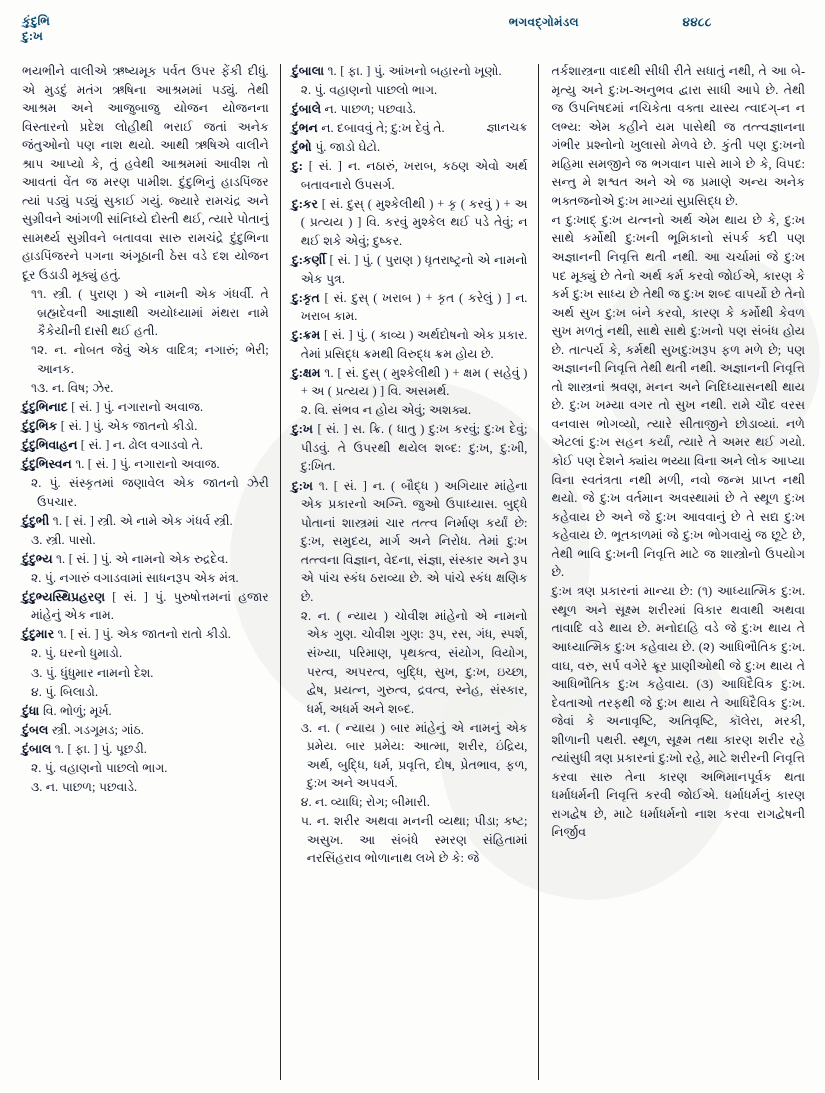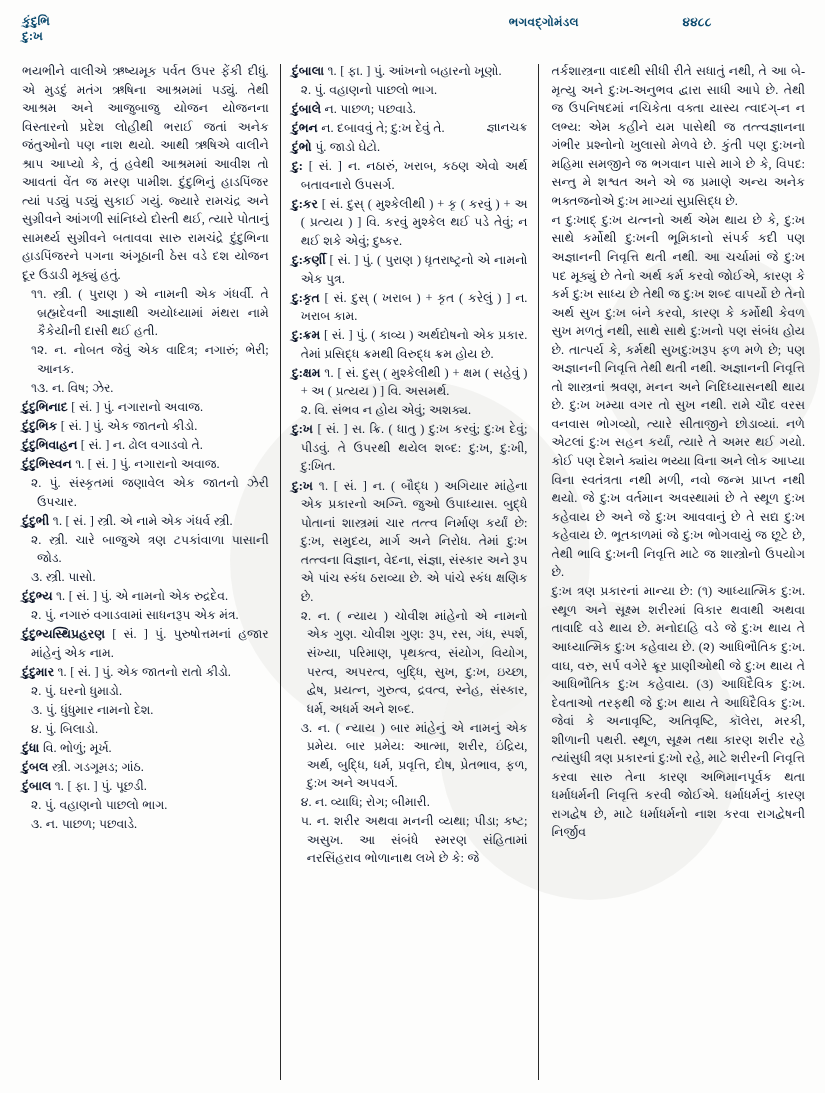--- a/index.html
+++ b/index.html
@@ -148,21 +148,20 @@
           <p class="flow"><span>ભયભીને વાલીએ ઋષ્યમૂક પર્વત ઉપર ફેંકી દીધું. એ મુડદું મતંગ ઋષિના આશ્રમમાં પડ્યું. તેથી આશ્રમ અને આજુબાજુ યોજન યોજનના વિસ્તારનો પ્રદેશ લોહીથી ભરાઈ જતાં અનેક જંતુઓનો પણ નાશ થયો. આથી ઋષિએ વાલીને શ્રાપ આપ્યો કે, તું હવેથી આશ્રમમાં આવીશ તો આવતાં વેંત જ મરણ પામીશ. દુંદુભિનું હાડપિંજર ત્યાં પડ્યું પડ્યું સુકાઈ ગયું. જ્યારે રામચંદ્ર અને સુગ્રીવને આંગળી સાંનિધ્યે દોસ્તી થઈ, ત્યારે પોતાનું સામર્થ્ય સુગ્રીવને બતાવવા સારુ રામચંદ્રે દુંદુભિના હાડપિંજરને પગના અંગૂઠાની ઠેસ વડે દશ યોજન દૂર ઉડાડી મૂક્યું હતું.</span></p>
           <p class="subentry"><span>૧૧. સ્ત્રી. ( પુરાણ ) એ નામની એક ગંધર્વી. તે બ્રહ્મદેવની આજ્ઞાથી અયોધ્યામાં મંથરા નામે કૈકેયીની દાસી થઈ હતી.</span></p>
           <p class="subentry"><span>૧૨. ન. નોબત જેવું એક વાદિત્ર; નગારું; ભેરી; આનક.</span></p>
           <p class="subentry"><span>૧૩. ન. વિષ; ઝેર.</span></p>
           <p class="entry"><span class="headword">દુંદુભિનાદ</span><span> [ સં. ] પું. નગારાનો અવાજ.</span></p>
           <p class="entry"><span class="headword">દુંદુભિક</span><span> [ સં. ] પું. એક જાતનો કીડો.</span></p>
           <p class="entry"><span class="headword">દુંદુભિવાહન</span><span> [ સં. ] ન. ઢોલ વગાડવો તે.</span></p>
           <p class="entry"><span class="headword">દુંદુભિસ્વન</span><span> ૧. [ સં. ] પું. નગારાનો અવાજ.</span></p>
           <p class="subentry"><span>૨. પું. સંસ્કૃતમાં જણાવેલ એક જાતનો ઝેરી ઉપચાર.</span></p>
           <p class="entry"><span class="headword">દુંદુભી</span><span> ૧. [ સં. ] સ્ત્રી. એ નામે એક ગંધર્વ સ્ત્રી.</span></p>
-          <p class="subentry"><span>૨. સ્ત્રી. ચારે બાજુએ ત્રણ ટપકાંવાળા પાસાની જોડ.</span></p>
           <p class="subentry"><span>૩. સ્ત્રી. પાસો.</span></p>
           <p class="entry"><span class="headword">દુંદુભ્ય</span><span> ૧. [ સં. ] પું. એ નામનો એક રુદ્રદેવ.</span></p>
           <p class="subentry"><span>૨. પું. નગારું વગાડવામાં સાધનરૂપ એક મંત્ર.</span></p>
           <p class="entry"><span class="headword">દુંદુભ્યસ્થિપ્રહરણ</span><span> [ સં. ] પું. પુરુષોત્તમનાં હજાર માંહેનું એક નામ.</span></p>
           <p class="entry"><span class="headword">દુંદુમાર</span><span> ૧. [ સં. ] પું. એક જાતનો રાતો કીડો.</span></p>
           <p class="subentry"><span>૨. પું. ઘરનો ધુમાડો.</span></p>
           <p class="subentry"><span>૩. પું. ધુંધુમાર નામનો દેશ.</span></p>
           <p class="subentry"><span>૪. પું. બિલાડો.</span></p>
           <p class="entry"><span class="headword">દુંધા</span><span> વિ. ભોળું; મૂર્ખ.</span></p>
           <p class="entry"><span class="headword">દુંબલ</span><span> સ્ત્રી. ગડગૂમડ; ગાંઠ.</span></p>

